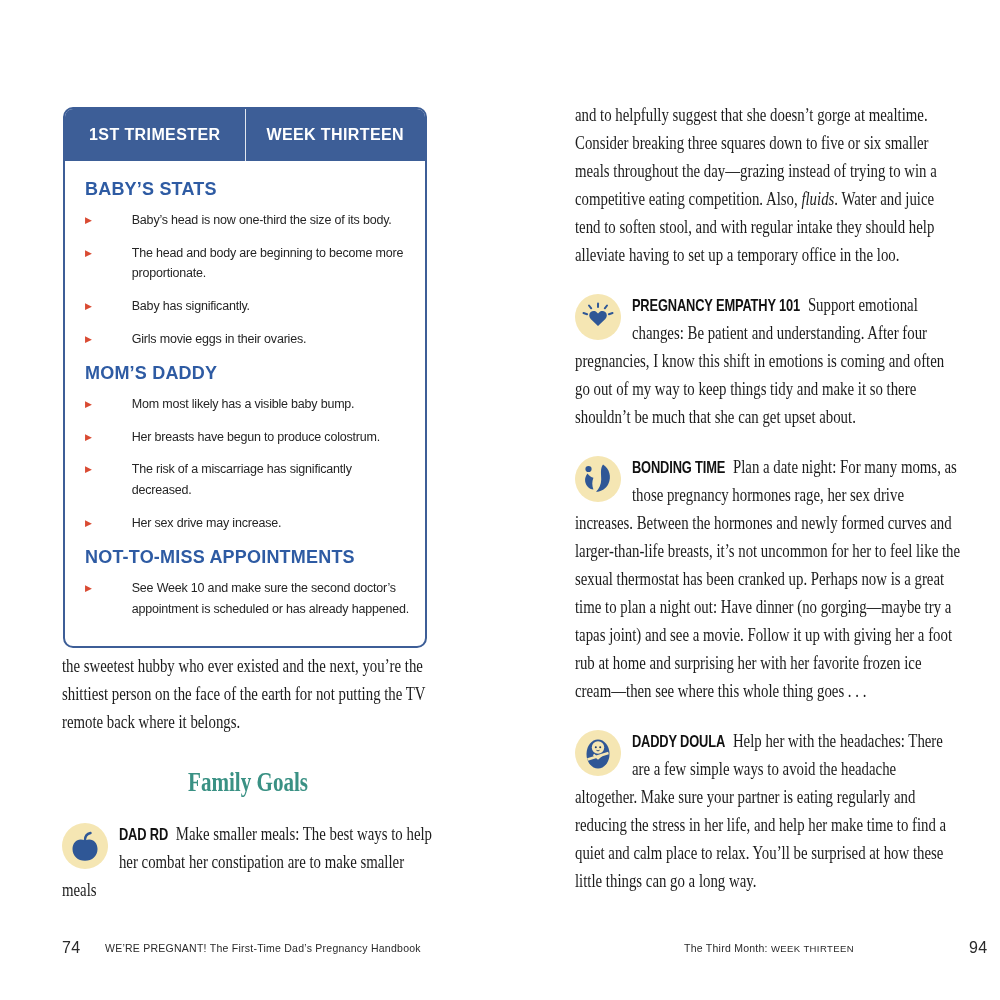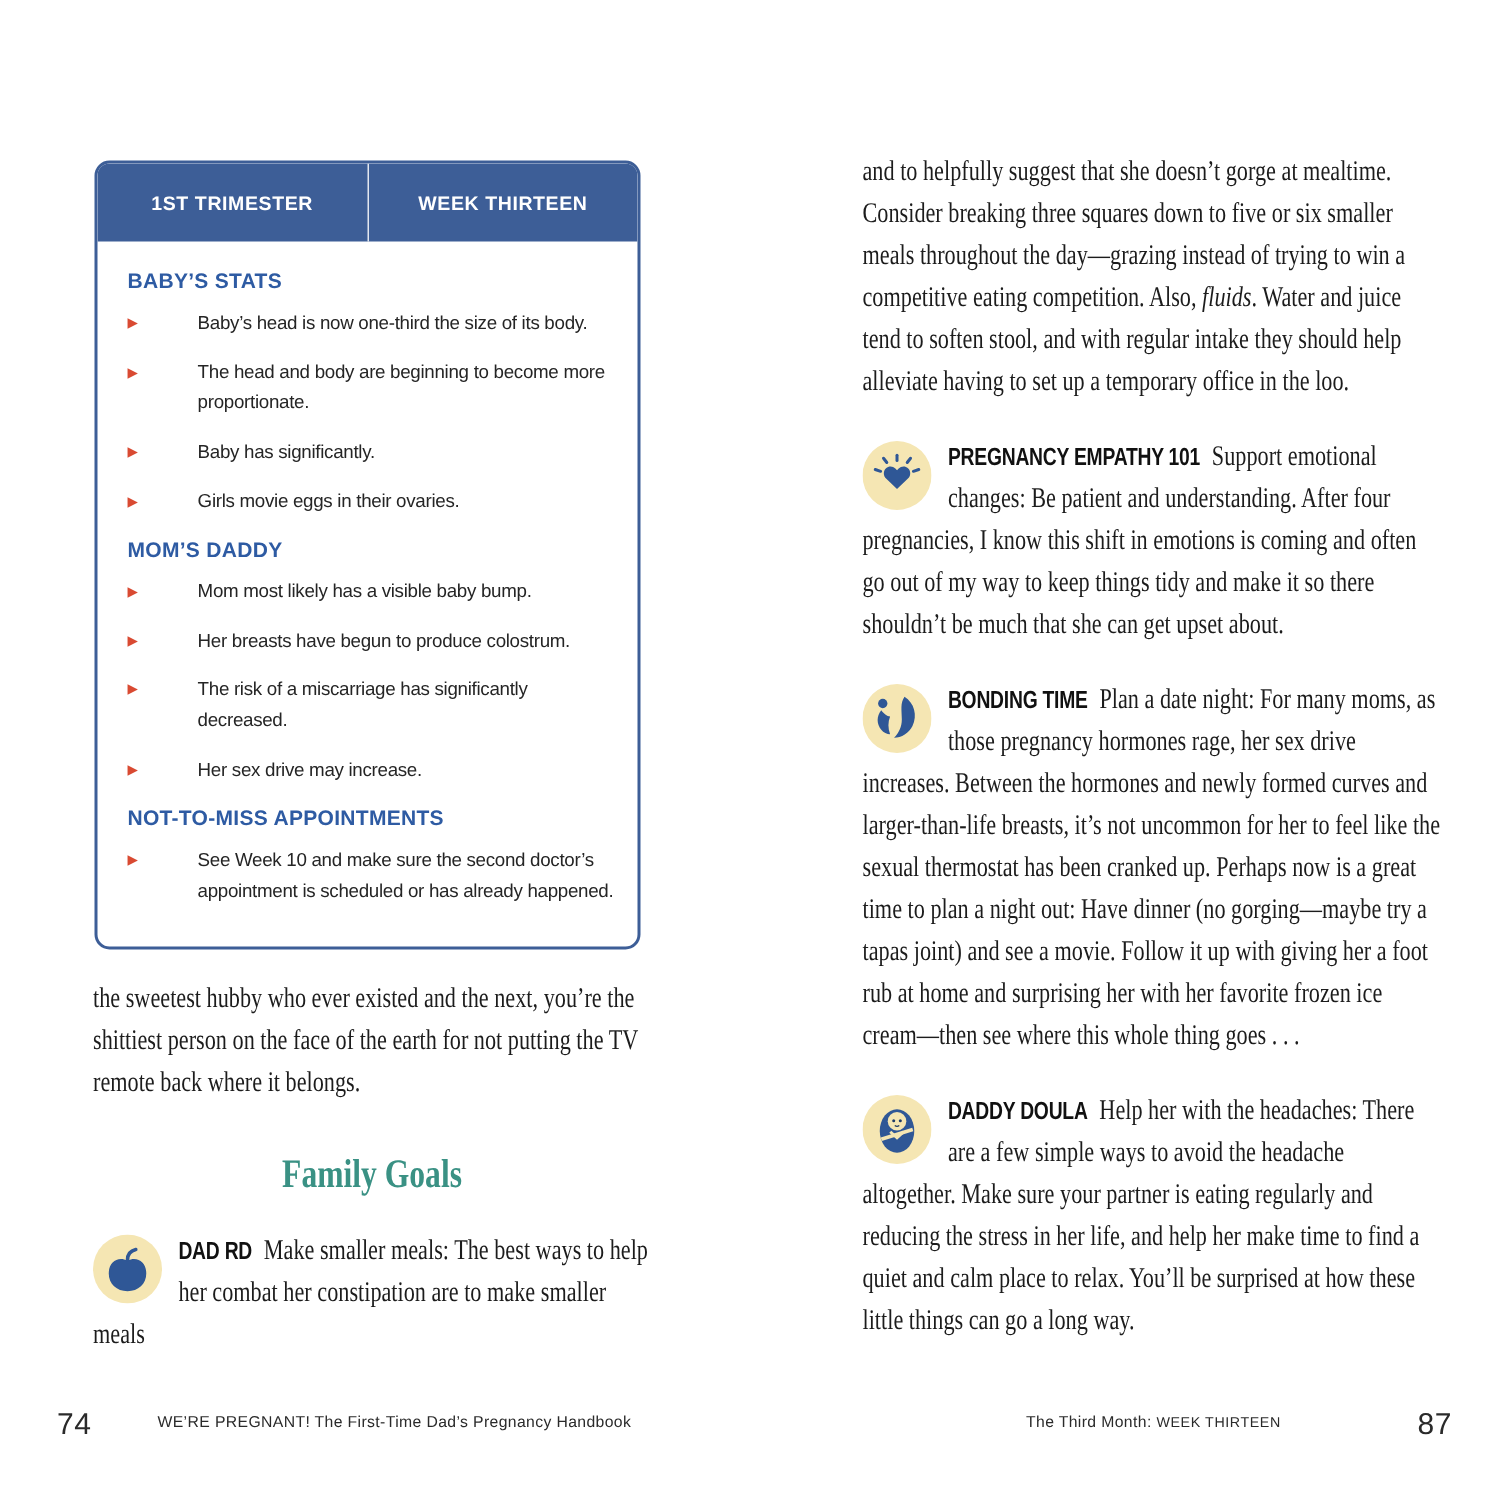--- a/index.html
+++ b/index.html
@@ -14,27 +14,27 @@
   .infobox {
     position:absolute; left:63px; top:107px; width:364px;
     border:2px solid #3d5e97; border-radius:10px; background:#fff;
     overflow:hidden; box-sizing:border-box;
   }
   .infobox-tabs {
     display:flex; background:#3d5e97; height:52px; align-items:stretch;
   }
   .tab {
     flex:1; display:flex; align-items:center; justify-content:center;
-    color:#ffffff; font-weight:700; font-size:13px; letter-spacing:.4px;
+    color:#ffffff; font-weight:700; font-size:16px; letter-spacing:.4px;
     border-right:1px solid rgba(255,255,255,.85); text-align:right;
   }
   .tab:last-child { border-right:none; }
   .infobox-body { padding:6px 16px 14px 20px; }
   .infobox-body h3 {
-    margin:14px 0 4px; font-size:14px; color:#2e5ba3;
+    margin:14px 0 4px; font-size:18px; color:#2e5ba3;
     letter-spacing:.2px; font-weight:700;
   }
   .infobox-body h3.first { margin-top:12px; }
   .stat-list { list-style:none; margin:0; padding:0; }
   .stat-list li {
     display:flex; gap:10px; margin:10px 0 12px; font-size:12.5px;
     line-height:1.65; color:#252525; letter-spacing:-.2px;
   }
   .tri { color:#d94a32; font-size:9px; line-height:20px; flex:0 0 auto; }
   .stat-list li > span.txt { flex:1;padding-left:30px; }
@@ -57,22 +57,23 @@
   .goal-icon { float:left; width:59px; height:46px; margin:3px 14px 2px 0; }
   .goal p { margin:0; }
   .goal-label {
     font-family:"Liberation Sans", sans-serif; font-weight:700;
     font-size:16.5px; letter-spacing:-.2px; color:#111;
     margin-right:10px;
   }
 
   
   .footer-num {
-    position:absolute; top:939px; font-size:20px; color:#2a2a2a;
+    position:absolute; top:939px; font-size:16px; color:#2a2a2a;
     letter-spacing:.3px;
+    margin-left:24px;
   }
   .footer-num.left { left:38px; }
   .footer-num.right { left:945px; }
   .footer-head {
     position:absolute; top:942px; font-size:10.5px; color:#2a2a2a;
     letter-spacing:.25px; white-space:nowrap;
   }
   .footer-head.left { left:105px; }
   .footer-head.right { left:684px; }
   .footer-head .small-caps { font-size:9.5px; letter-spacing:.4px; }
@@ -216,15 +217,15 @@
           <span class="goal-label">DADDY DOULA</span><span>Help her with the headaches: There are a few simple ways to avoid the headache altogether. Make sure your partner is eating regularly and reducing the stress in her life, and help her make time to find a quiet and calm place to relax. You’ll be surprised at how these little things can go a long way.</span>
         </p>
       </div>
     </div>
   </section>
 
   <div class="footer-num left">74</div>
   <div class="footer-head left">WE’RE PREGNANT! The First-Time Dad’s Pregnancy Handbook</div>
 
   <div class="footer-head right"><span>The Third Month:</span>&nbsp;<span class="small-caps">WEEK THIRTEEN</span></div>
-  <div class="footer-num right">87</div>
+  <div class="footer-num right">94</div>
 
 </div>
 
 </body></html>

